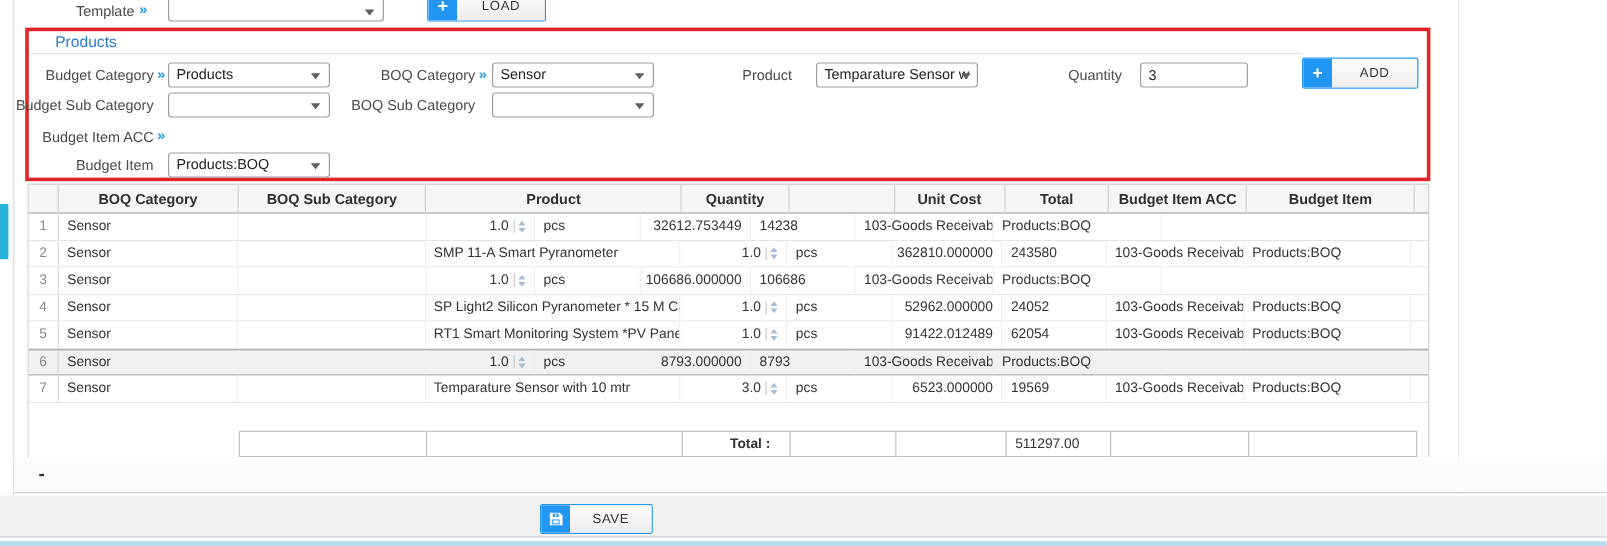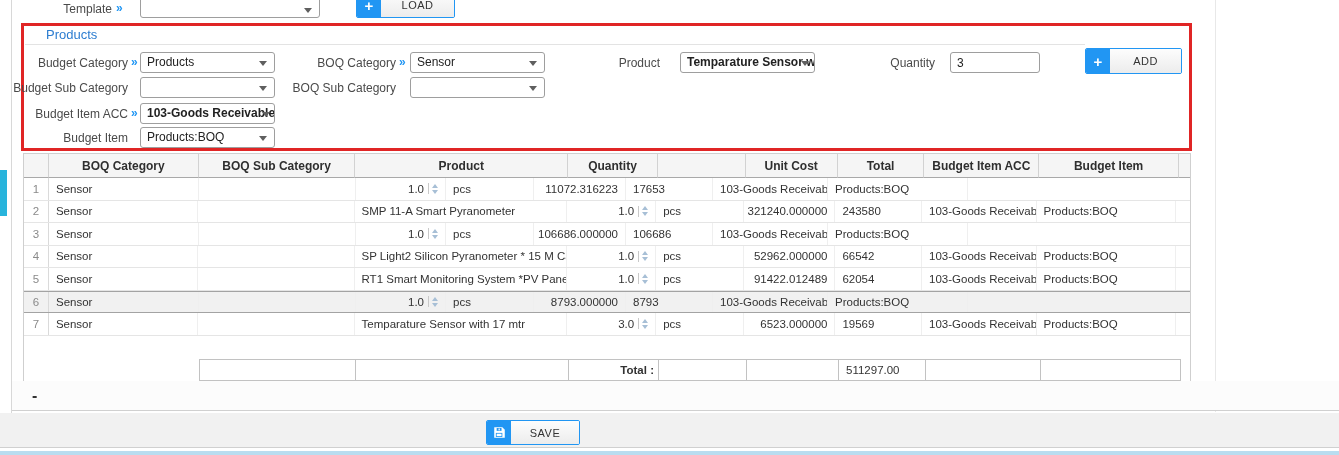--- a/index.html
+++ b/index.html
@@ -7,21 +7,21 @@
               font-family:"Liberation Sans", sans-serif; }
   .abs { position:absolute; }
   #stage { position:relative; width:1339px; height:455px; background:#fff; }
 
   
   .lbl { font-size:12px; color:#4a4a4a; text-align:right; white-space:nowrap; }
   .chev { font-size:12px; color:#2196f3; font-weight:bold; }
   .dd { background:#fff; border:1px solid #9e9e9e; border-radius:3px; font-size:12px;
         color:#222; line-height:19px; padding:0 18px 0 6px; overflow:hidden;
         white-space:nowrap; height:21px; }
-  .dd.overlap { padding-right:2px;font-weight:bold; }
+  .dd.overlap { padding-right:2px; }
   .dd .arr { position:absolute; right:7px; top:8px; width:0; height:0;
              border-left:4px solid transparent; border-right:4px solid transparent;
              border-top:5px solid #5f5f5f; }
   .tinput { background:#fff; border:1px solid #9e9e9e; border-radius:3px; font-size:12px;
             color:#222; padding:0 6px; height:21px; width:100%;
             font-family:"Liberation Sans", sans-serif; }
   .btn { display:flex; border:1px solid #2196f3; background:#f6f6f6; border-radius:2px;
          overflow:hidden; cursor:pointer; }
   .btn .sq { width:24px; background:#2196f3; color:#fff; display:flex; align-items:center;
              justify-content:center; font-weight:bold; font-size:15px; }
@@ -48,21 +48,21 @@
   .dc.num { justify-content:center; color:#8a8a8a; border-right:1px solid #dadada; padding:0; }
   .dc.rt { justify-content:flex-end; }
   .c0{width:25px}.c1{width:150px}.c2{width:157px}.c3{width:213px}.c4{width:90px}
   .c5{width:88px}.c6{width:92px}.c7{width:87px}.c8{width:115px}.c9{width:140px}
   .c10{width:11px; border-right:none;}
   .spacer { height:23px; background:#fff; }
   .trow { display:flex; height:22px; background:#fff; }
   .tcell { border:1px solid #c2c2c2; border-left:none; display:flex; align-items:center;
            padding:0 7px; }
   .tcell.first { border-left:1px solid #c2c2c2; }
-  .tcell.bold { font-weight:bold; justify-content:flex-end; padding-right:4px; }
+  .tcell.bold { font-weight:bold; justify-content:flex-end; padding-right:16px; }
   .qsep { width:1px; height:11px; background:#c9c9c9; margin:0 3px 0 4px; }
   .spin { display:flex; flex-direction:column; gap:2px; }
   .spin .up { width:0;height:0;border-left:3.5px solid transparent;
               border-right:3.5px solid transparent;border-bottom:4px solid #a7bfd6; }
   .spin .dn { width:0;height:0;border-left:3.5px solid transparent;
               border-right:3.5px solid transparent;border-top:4px solid #a7bfd6; }
 
   
   #vline-left  { left:11px; top:0; width:1px; height:448px; background:#d8d8d8; }
   #vline-right { left:1215px; top:0; width:1px; height:412px; background:#e8e8e8; }
@@ -135,24 +135,20 @@
   </div>
 
   <div class="abs lbl" style="left:280px; top:81px; width:116px;">BOQ Sub Category</div>
   <div class="abs dd" style="left:410px; top:77px; width:135px;">
     <span></span>
     <span class="arr"></span>
   </div>
 
   <div class="abs lbl" style="left:0; top:107px; width:128px;">Budget Item ACC</div>
   <div class="abs chev" style="left:131px; top:106px;">»</div>
-  <div class="abs dd overlap" style="left:140px; top:103px; width:135px;">
-    <span>103-Goods Receivable</span>
-    <span class="arr" style="right:4px;"></span>
-  </div>
 
   <div class="abs lbl" style="left:0; top:131px; width:128px;">Budget Item</div>
   <div class="abs dd" style="left:140px; top:127px; width:135px;">
     <span>Products:BOQ</span>
     <span class="arr"></span>
   </div>
 
   <div class="abs" id="grid">
     <div class="hrow">
       <div class="hc c0"></div>
@@ -175,41 +171,41 @@
           <div class="dc c2"></div>
           <div class="dc c4 rt">
             <span>1.0</span>
             <span class="qsep"></span>
             <span class="spin">
               <i class="up"></i>
               <i class="dn"></i>
             </span>
           </div>
           <div class="dc c5">pcs</div>
-          <div class="dc c6 rt">11072.316223</div>
-          <div class="dc c7">17653</div>
+          <div class="dc c6 rt">32612.753449</div>
+          <div class="dc c7">14238</div>
           <div class="dc c8">103-Goods Receivab</div>
           <div class="dc c9">Products:BOQ</div>
           <div class="dc c10"></div>
         </div>
         <div class="drow">
           <div class="dc c0 num">2</div>
           <div class="dc c1">Sensor</div>
           <div class="dc c2"></div>
           <div class="dc c3">SMP 11-A Smart Pyranometer</div>
           <div class="dc c4 rt">
             <span>1.0</span>
             <span class="qsep"></span>
             <span class="spin">
               <i class="up"></i>
               <i class="dn"></i>
             </span>
           </div>
           <div class="dc c5">pcs</div>
-          <div class="dc c6 rt">321240.000000</div>
+          <div class="dc c6 rt">362810.000000</div>
           <div class="dc c7">243580</div>
           <div class="dc c8">103-Goods Receivab</div>
           <div class="dc c9">Products:BOQ</div>
           <div class="dc c10"></div>
         </div>
         <div class="drow">
           <div class="dc c0 num">3</div>
           <div class="dc c1">Sensor</div>
           <div class="dc c2"></div>
           <div class="dc c4 rt">
@@ -235,21 +231,21 @@
           <div class="dc c4 rt">
             <span>1.0</span>
             <span class="qsep"></span>
             <span class="spin">
               <i class="up"></i>
               <i class="dn"></i>
             </span>
           </div>
           <div class="dc c5">pcs</div>
           <div class="dc c6 rt">52962.000000</div>
-          <div class="dc c7">66542</div>
+          <div class="dc c7">24052</div>
           <div class="dc c8">103-Goods Receivab</div>
           <div class="dc c9">Products:BOQ</div>
           <div class="dc c10"></div>
         </div>
         <div class="drow">
           <div class="dc c0 num">5</div>
           <div class="dc c1">Sensor</div>
           <div class="dc c2"></div>
           <div class="dc c3">RT1 Smart Monitoring System *PV Panel Te</div>
           <div class="dc c4 rt">
@@ -283,21 +279,21 @@
           <div class="dc c6 rt">8793.000000</div>
           <div class="dc c7">8793</div>
           <div class="dc c8">103-Goods Receivab</div>
           <div class="dc c9">Products:BOQ</div>
           <div class="dc c10"></div>
         </div>
         <div class="drow">
           <div class="dc c0 num">7</div>
           <div class="dc c1">Sensor</div>
           <div class="dc c2"></div>
-          <div class="dc c3">Temparature Sensor with 17 mtr</div>
+          <div class="dc c3">Temparature Sensor with 10 mtr</div>
           <div class="dc c4 rt">
             <span>3.0</span>
             <span class="qsep"></span>
             <span class="spin">
               <i class="up"></i>
               <i class="dn"></i>
             </span>
           </div>
           <div class="dc c5">pcs</div>
           <div class="dc c6 rt">6523.000000</div>
@@ -320,21 +316,21 @@
       <div class="tcell" style="width:87px;">511297.00</div>
       <div class="tcell" style="width:115px;"></div>
       <div class="tcell" style="width:140px;"></div>
     </div>
   </div>
 
   <div class="abs" id="minus-strip"></div>
   <div class="abs" id="minus">-</div>
 
   <div class="abs" id="footer-band"></div>
-  <div class="abs btn" style="left:450px; top:420px; width:94px; height:25px;margin-left:36px;">
+  <div class="abs btn" style="left:450px; top:420px; width:94px; height:25px;">
     <span class="sq">
       <svg width="13" height="13" viewBox="0 0 16 16">
         <path fill="#ffffff" d="M1.5 1.5h10l3 3v10h-13z"></path>
         <rect x="4.5" y="2.5" width="6" height="3.5" fill="#2196f3"></rect>
         <rect x="6.8" y="3.1" width="1.6" height="2.3" fill="#ffffff"></rect>
         <rect x="3.5" y="8.5" width="8" height="5" fill="#2196f3"></rect>
         <rect x="4.5" y="9.5" width="6" height="3" fill="#ffffff"></rect>
       </svg>
     </span>
     <span class="cap">SAVE</span>

